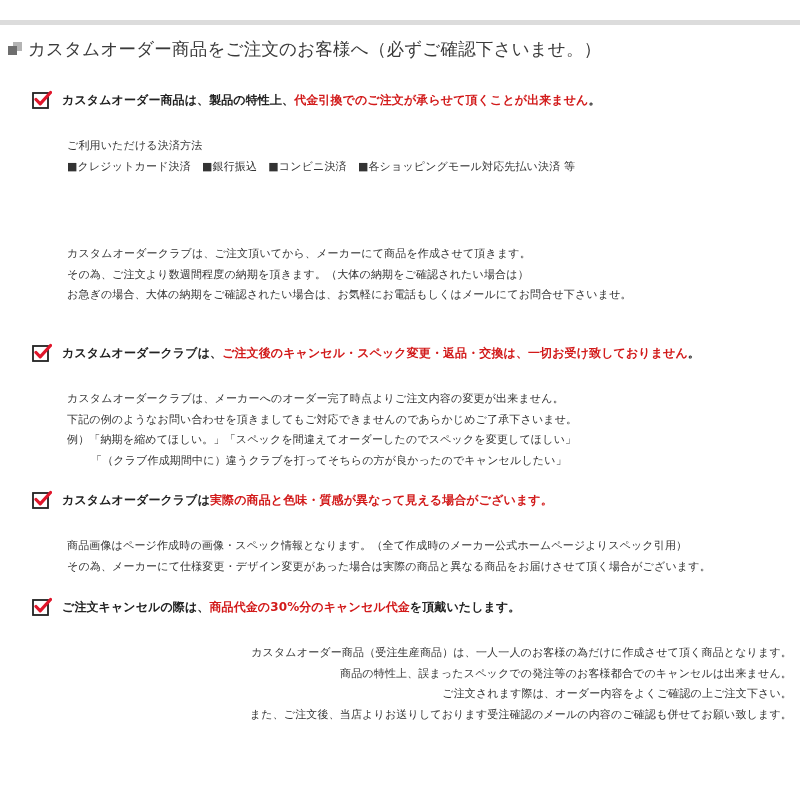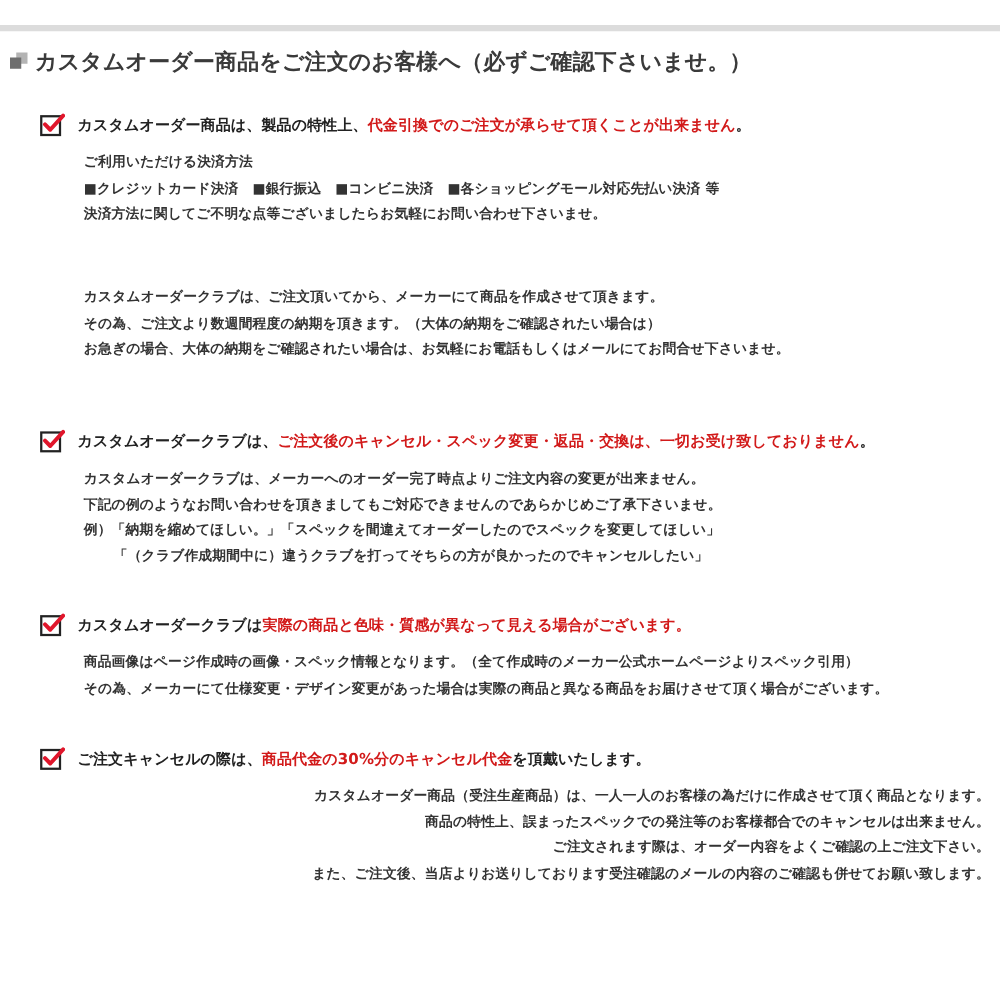--- a/index.html
+++ b/index.html
@@ -49,21 +49,21 @@
     .title-icon .sq-light {
       position: absolute;
       left: 5px;
       top: 0;
       width: 9px;
       height: 9px;
       background: #b4b4b4;
     }
     .title-text {
       font-size: 17.5px;
-      font-weight: bold;
+      font-weight: normal;
       color: #3a3a3a;
       letter-spacing: 0.2px;
     }
     .section {
       position: absolute;
       left: 32px;
       width: 760px;
     }
     .section-head {
       display: flex;
@@ -81,22 +81,21 @@
       font-size: 12px;
       font-weight: bold;
       color: #222222;
       letter-spacing: 0.1px;
     }
     .head-text .em {
       color: #d21a1a;
     }
     .body-lines {
       margin-left: 35px;
-      margin-top: 9px;
-      font-weight: bold;
+      margin-top: 25px;
     }
     .body-line {
       font-size: 11px;
       color: #333333;
       height: 20.5px;
       line-height: 20.5px;
       white-space: nowrap;
       letter-spacing: 0.15px;
     }
     .body-line.indent {
@@ -120,21 +119,20 @@
   <div class="section-head">
     <svg class="check-icon" viewBox="0 0 20 20">
       <rect x="1" y="3" width="15" height="15" fill="#fff" stroke="#222" stroke-width="1.8"></rect>
       <path d="M4 9.5 L8.2 13.8 L18.5 2.5" fill="none" stroke="#e0162b" stroke-width="3.2" stroke-linecap="round" stroke-linejoin="round"></path>
     </svg>
     <span class="head-text"><span>カスタムオーダー商品は、製品の特性上、</span><span class="em">代金引換でのご注文が承らせて頂くことが出来ません</span><span>。</span></span>
   </div>
   <div class="body-lines">
     <div class="body-line">ご利用いただける決済方法</div>
     <div class="body-line">■クレジットカード決済　■銀行振込　■コンビニ決済　■各ショッピングモール対応先払い決済 等</div>
-    <div class="body-line">決済方法に関してご不明な点等ございましたらお気軽にお問い合わせ下さいませ。</div>
   </div>
 </div>
 
 <div class="section" style="top:219px;">
   <div class="body-lines">
     <div class="body-line">カスタムオーダークラブは、ご注文頂いてから、メーカーにて商品を作成させて頂きます。</div>
     <div class="body-line">その為、ご注文より数週間程度の納期を頂きます。（大体の納期をご確認されたい場合は）</div>
     <div class="body-line">お急ぎの場合、大体の納期をご確認されたい場合は、お気軽にお電話もしくはメールにてお問合せ下さいませ。</div>
   </div>
 </div>

